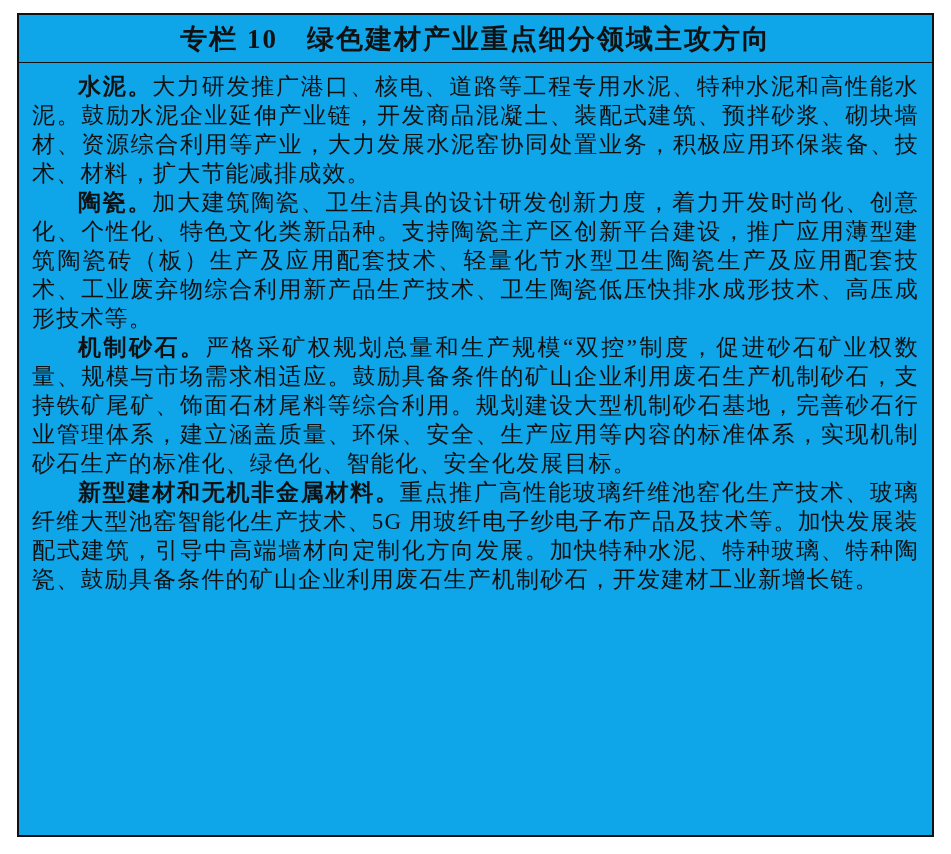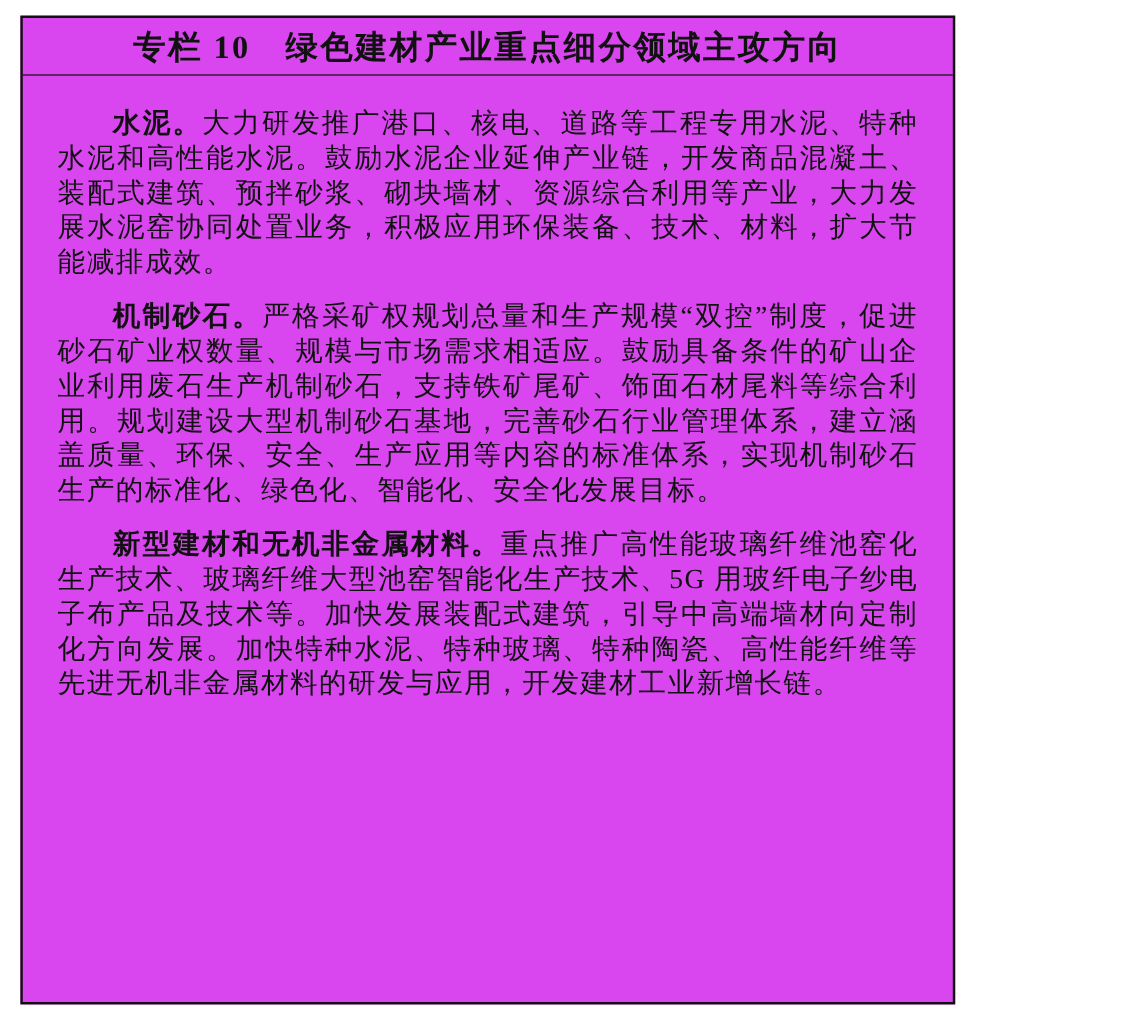--- a/index.html
+++ b/index.html
@@ -11,25 +11,25 @@
     width: 951px;
     height: 854px;
     position: relative;
     font-family: "Liberation Serif", serif;
     color: #111111;
   }
   .panel {
     position: absolute;
     left: 17px;
     top: 13px;
-    width: 779px;
+    width: 917px;
     height: 824px;
     box-sizing: border-box;
     border: 2px solid #111111;
-    background: #d946ef;
+    background: #0ea5e9;
     display: flex;
     flex-direction: column;
   }
   .panel-title {
     box-sizing: border-box;
     height: 48px;
     border-bottom: 1.5px solid #111111;
     display: flex;
     align-items: center;
     justify-content: center;
@@ -43,30 +43,31 @@
     box-sizing: border-box;
     padding: 9px 13px 6px 13px;
     font-size: 23px;
     line-height: 29px;
     text-align: justify;
     text-justify: inter-character;
     letter-spacing: 1.2px;
     overflow: hidden;
   }
   .para {
-    margin: 16px;
+    margin: 0;
     text-indent: 2em;
   }
   .para .lead {
     font-weight: bold;
   }
 </style>
 </head>
 <body>
 
 <div class="panel">
   <div class="panel-title">专栏 10　绿色建材产业重点细分领域主攻方向</div>
   <div class="panel-body">
     <p class="para"><span class="lead">水泥。</span><span>大力研发推广港口、核电、道路等工程专用水泥、特种水泥和高性能水泥。鼓励水泥企业延伸产业链，开发商品混凝土、装配式建筑、预拌砂浆、砌块墙材、资源综合利用等产业，大力发展水泥窑协同处置业务，积极应用环保装备、技术、材料，扩大节能减排成效。</span></p>
+    <p class="para"><span class="lead">陶瓷。</span><span>加大建筑陶瓷、卫生洁具的设计研发创新力度，着力开发时尚化、创意化、个性化、特色文化类新品种。支持陶瓷主产区创新平台建设，推广应用薄型建筑陶瓷砖（板）生产及应用配套技术、轻量化节水型卫生陶瓷生产及应用配套技术、工业废弃物综合利用新产品生产技术、卫生陶瓷低压快排水成形技术、高压成形技术等。</span></p>
     <p class="para"><span class="lead">机制砂石。</span><span>严格采矿权规划总量和生产规模“双控”制度，促进砂石矿业权数量、规模与市场需求相适应。鼓励具备条件的矿山企业利用废石生产机制砂石，支持铁矿尾矿、饰面石材尾料等综合利用。规划建设大型机制砂石基地，完善砂石行业管理体系，建立涵盖质量、环保、安全、生产应用等内容的标准体系，实现机制砂石生产的标准化、绿色化、智能化、安全化发展目标。</span></p>
-    <p class="para"><span class="lead">新型建材和无机非金属材料。</span><span>重点推广高性能玻璃纤维池窑化生产技术、玻璃纤维大型池窑智能化生产技术、5G 用玻纤电子纱电子布产品及技术等。加快发展装配式建筑，引导中高端墙材向定制化方向发展。加快特种水泥、特种玻璃、特种陶瓷、高性能纤维等先进无机非金属材料的研发与应用，开发建材工业新增长链。</span></p>
+    <p class="para"><span class="lead">新型建材和无机非金属材料。</span><span>重点推广高性能玻璃纤维池窑化生产技术、玻璃纤维大型池窑智能化生产技术、5G 用玻纤电子纱电子布产品及技术等。加快发展装配式建筑，引导中高端墙材向定制化方向发展。加快特种水泥、特种玻璃、特种陶瓷、鼓励具备条件的矿山企业利用废石生产机制砂石，开发建材工业新增长链。</span></p>
   </div>
 </div>
 
 </body></html>

